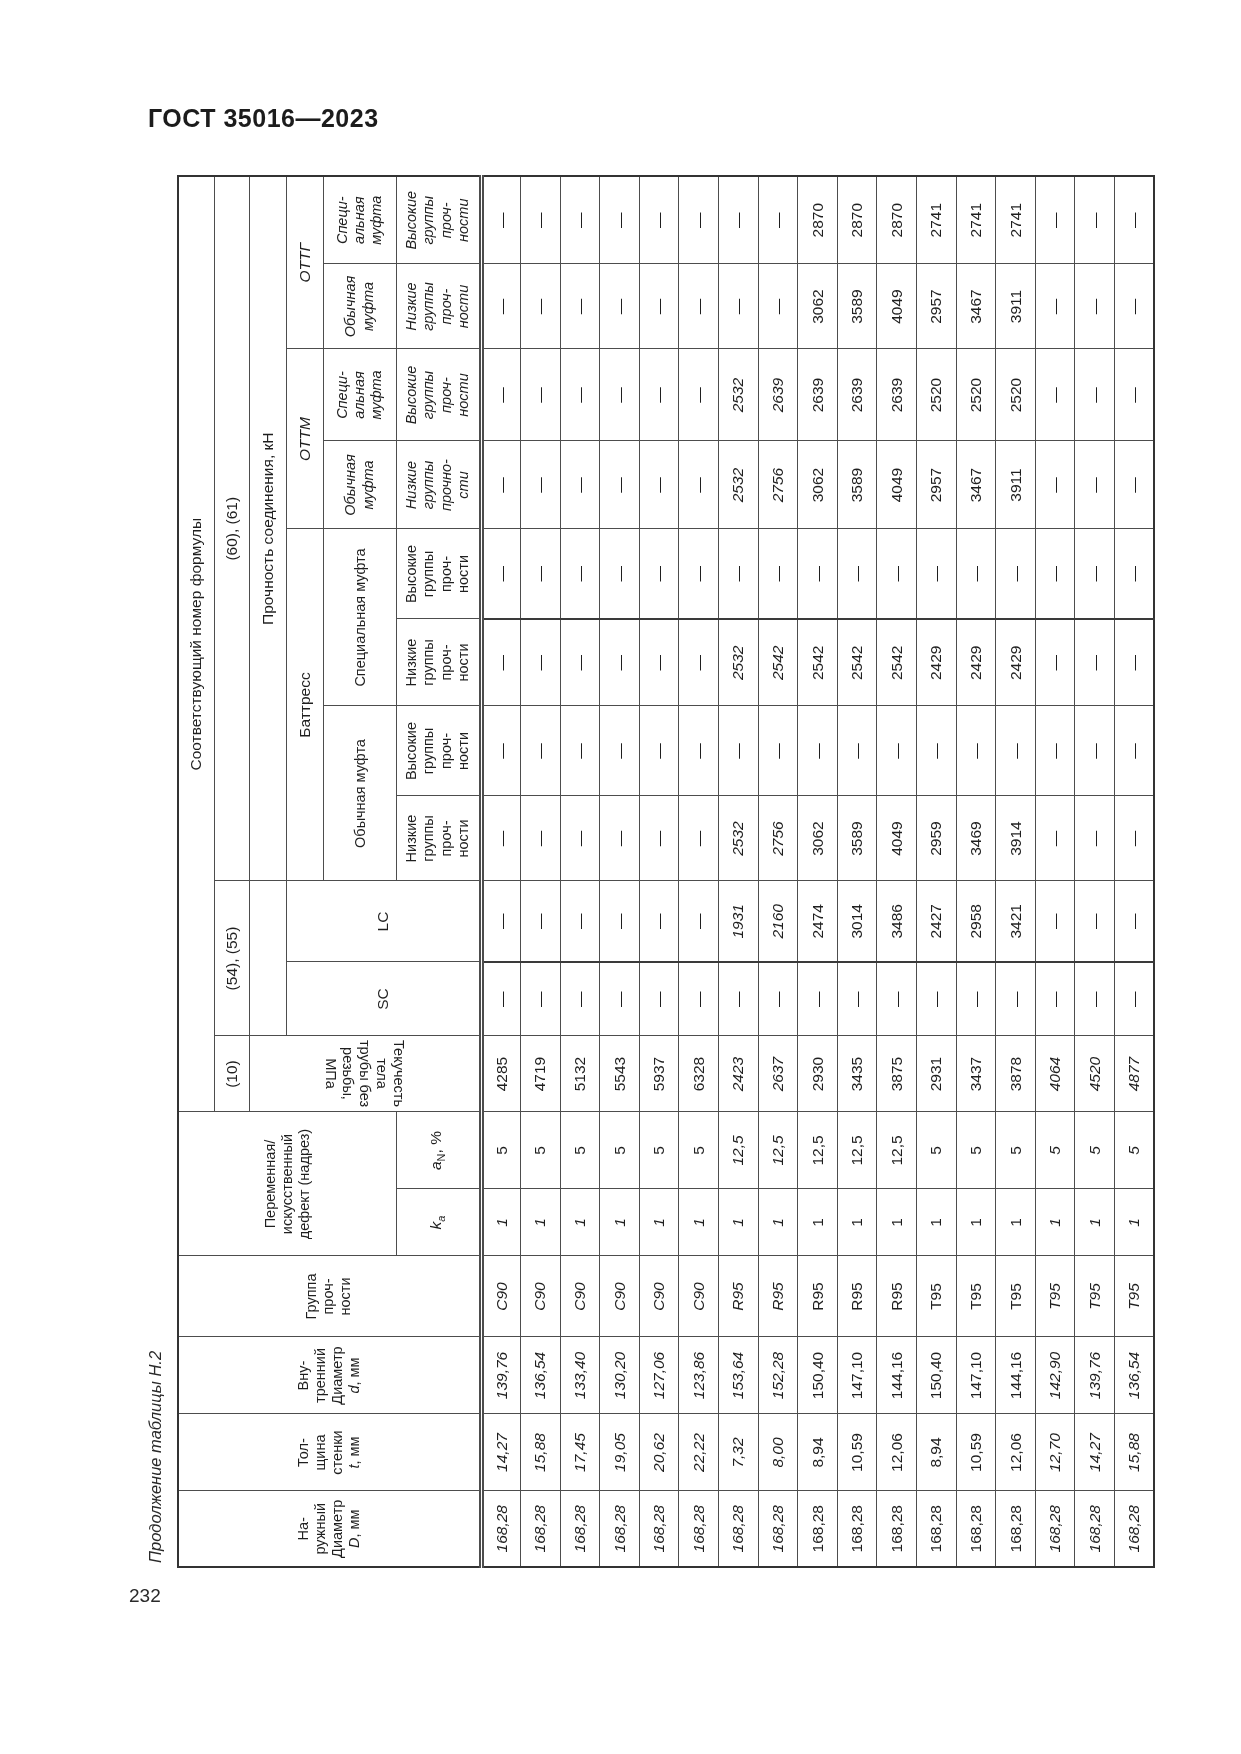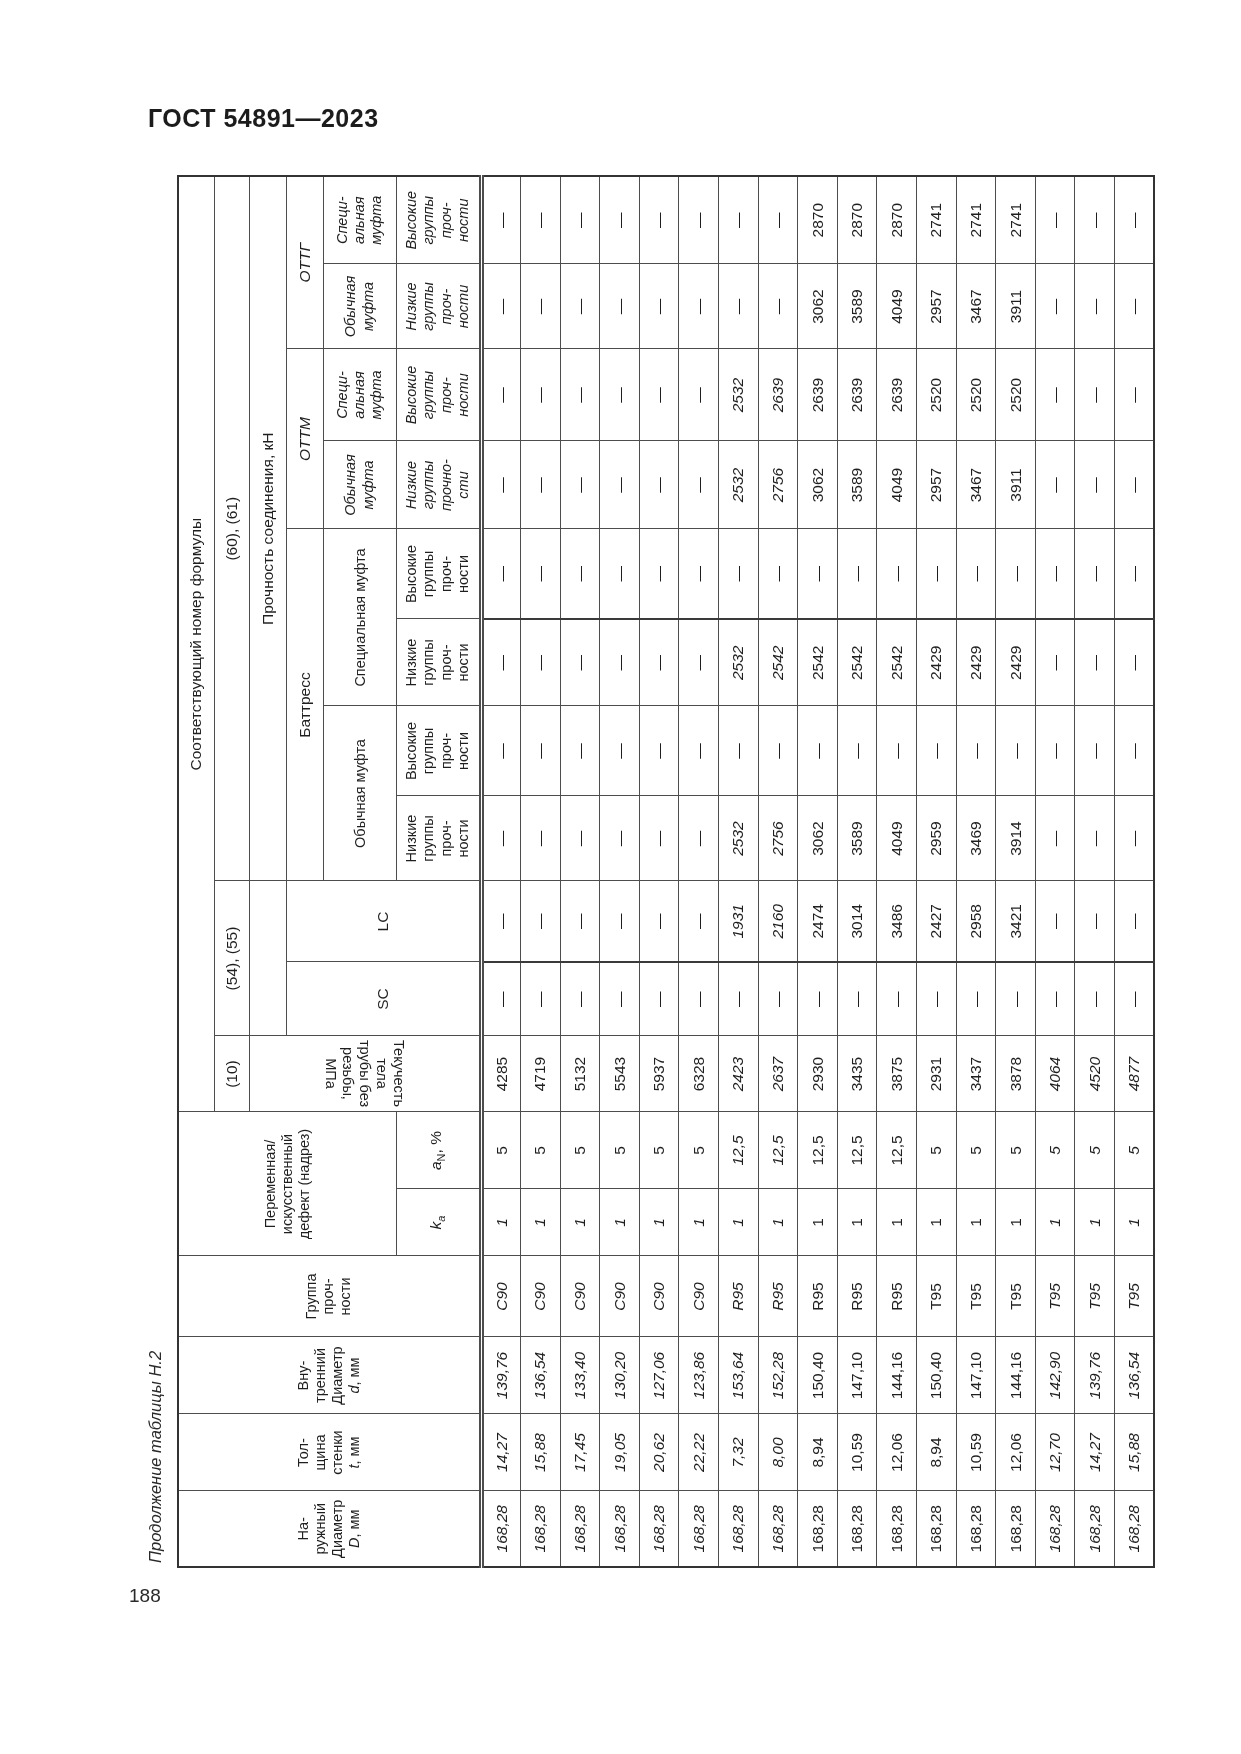--- a/index.html
+++ b/index.html
@@ -38,21 +38,21 @@
   table.gost tbody td.bl2{border-left:2px solid #3a3a3a;}
   .pl{white-space:pre-line;line-height:1.18;display:inline-block;}
   .hsmall{font-size:14.5px;}
   .it,i{font-style:italic;}
   .rot180{display:inline-block;transform:rotate(180deg);}
   sub{font-size:11px;}
 </style>
 </head>
 <body>
 
-<div class="doc-title">ГОСТ 54891—2023</div>
+<div class="doc-title">ГОСТ 35016—2023</div>
 
 <div class="table-caption">Продолжение таблицы Н.2</div>
 
 <div class="table-rotor">
   <div class="table-inner">
     <table class="gost">
       <colgroup>
         <col style="width:76px">
           <col style="width:77px">
           <col style="width:77px">
@@ -496,13 +496,13 @@
             <td>—</td>
             <td>—</td>
             <td>—</td>
             <td>—</td>
           </tr>
         </tbody>
     </table>
   </div>
 </div>
 
-<div class="page-number">188</div>
+<div class="page-number">232</div>
 
 </body></html>

